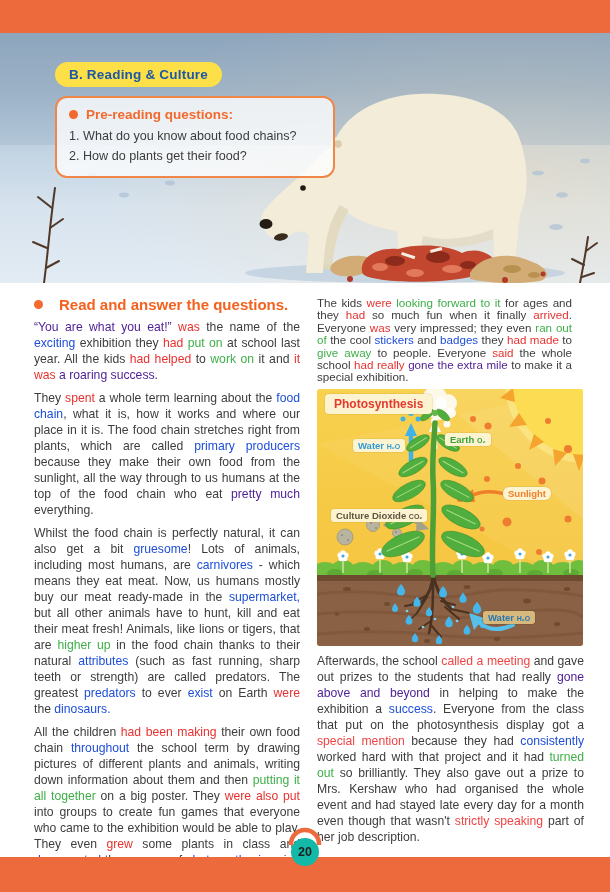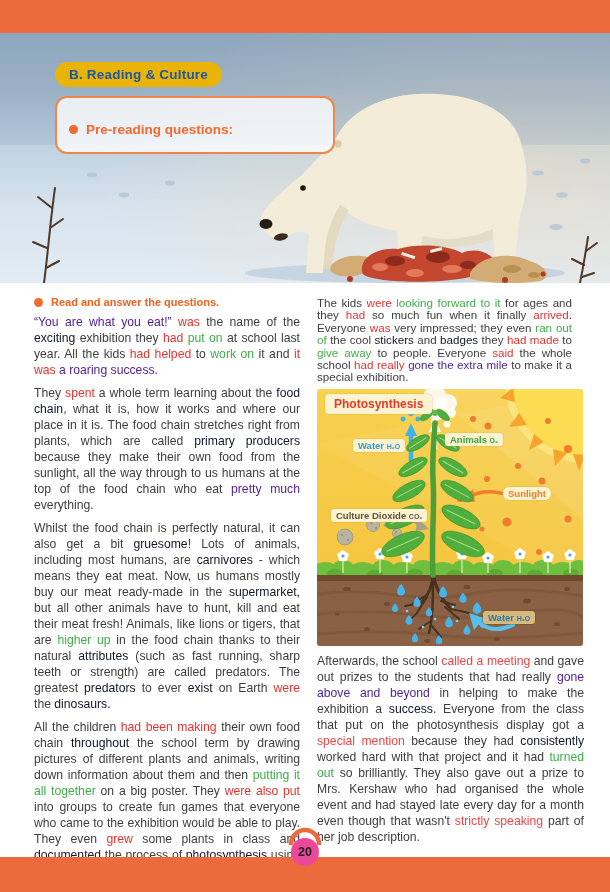--- a/index.html
+++ b/index.html
@@ -7,55 +7,55 @@
   .page{position:relative;width:610px;height:892px;overflow:hidden;background:#ffffff;}
 
   
   .topbar{position:absolute;left:0;top:0;width:610px;height:33px;background:#ED6A3C;}
   .footerbar{position:absolute;left:0;top:857px;width:610px;height:35px;background:#ED6A3C;}
 
   
   .photo{position:absolute;left:0;top:33px;width:610px;height:250px;overflow:hidden;}
 
   
-  .badge{position:absolute;left:55px;top:62px;background:#eab308;border-radius:14px;
+  .badge{position:absolute;left:55px;top:62px;background:#fde047;border-radius:14px;
          padding:5px 14px;font-size:13.5px;font-weight:bold;color:#1D57A5;letter-spacing:.2px;}
 
   
   .prebox{position:absolute;left:55px;top:96px;width:252px;border:2.5px solid #F08748;
-          border-radius:12px;background:rgba(255,255,255,0.78);padding:24px 12px 10px 12px;}
+          border-radius:12px;background:rgba(255,255,255,0.78);padding:9px 12px 10px 12px;}
   .prebox-title{display:flex;align-items:center;gap:8px;font-size:13.5px;font-weight:bold;color:#F26A2E;margin-bottom:5px;}
   .dot{width:9px;height:9px;border-radius:50%;background:#F26A2E;flex:0 0 auto;}
   .question{font-size:12.6px;color:#3C3C3C;line-height:1.55;}
 
   
   .col-left{position:absolute;left:34px;top:296px;width:266px;}
   .col-right{position:absolute;left:317px;top:297px;width:267px;}
-  .read-heading{display:flex;align-items:center;gap:8px;font-size:11px;font-weight:bold;color:#F4611F;margin:0 0 7px 0;}
+  .read-heading{display:flex;align-items:center;gap:16px;font-size:15px;font-weight:bold;color:#F4611F;margin:0 0 7px 0;}
   p.body{font-size:12.2px;line-height:1.31;color:#3D3D3D;text-align:justify;margin:0 0 7px 0;}
   p.body.tight{font-size:11.6px;line-height:1.07;margin:0 12px 5px 0;}
-  .c-k{color:#3D3D3D}.c-r{color:#E8312F}.c-g{color:#3FAE49}.c-b{color:#0f172a}.c-p{color:#4c1d95}.c-v{color:#ef4444}
+  .c-k{color:#3D3D3D}.c-r{color:#E8312F}.c-g{color:#3FAE49}.c-b{color:#1d4ed8}.c-p{color:#4c1d95}.c-v{color:#ef4444}
 
   
   .diagram{position:relative;width:266px;height:257px;border-radius:3px;overflow:hidden;
            background:linear-gradient(180deg,#F8D14E 0%,#F6C843 55%,#F4C23F 100%);}
   .diagram svg{position:absolute;left:0;top:0;}
   .dlabel{position:absolute;background:#FCF3D0;border-radius:3px;padding:1px 5px;font-weight:bold;
           font-size:9.5px;white-space:nowrap;box-shadow:0 0 0 0.5px rgba(190,150,60,.35);}
   .dlabel .sub{font-size:7px;}
   .dl-title{left:8px;top:5px;padding:3px 9px;font-size:12px;color:#E6392E;border-radius:4px;}
   .dl-water-top{left:36px;top:50px;color:#2E9BD6;}
   .dl-oxygen{left:128px;top:44px;color:#3BA23B;}
   .dl-sunlight{left:186px;top:98px;color:#F07F2A;border-radius:6px;}
   .dl-carbon{left:14px;top:120px;color:#5E5440;}
   .dl-water-bottom{left:166px;top:222px;color:#2377B5;background:#D8B97D;box-shadow:0 0 0 .5px rgba(90,60,25,.4);}
 
   
   .pagenum-arc{position:absolute;left:287px;top:827px;z-index:6;}
-  .pagenum{position:absolute;left:291px;top:838px;width:28px;height:28px;border-radius:50%;background:#ec4899;
+  .pagenum{position:absolute;left:291px;top:838px;width:28px;height:28px;border-radius:50%;background:#14b8a6;
            z-index:5;display:flex;align-items:center;justify-content:center;
            font-size:12.5px;font-weight:bold;color:#1F1F1F;}
 </style>
 </head>
 <body>
 
 <div class="page">
 
   <div class="topbar"></div>
 
@@ -145,20 +145,22 @@
 
   <div class="badge">
     <span>B. Reading &amp; Culture</span>
   </div>
 
   <div class="prebox">
     <div class="prebox-title">
       <span class="dot"></span>
       <span>Pre-reading questions:</span>
     </div>
+    <div class="question">1. What do you know about food chains?</div>
+    <div class="question">2. How do plants get their food?</div>
   </div>
 
   <div class="col-left">
     <div class="read-heading">
       <span class="dot"></span>
       <span>Read and answer the questions.</span>
     </div>
     <p class="body"><span class="c-p">“You are what you eat!” </span><span class="c-r">was</span><span class="c-k"> the name of the </span><span class="c-b">exciting</span><span class="c-k"> exhibition they </span><span class="c-r">had</span><span class="c-k"> </span><span class="c-g">put on</span><span class="c-k"> at school last year. All the kids </span><span class="c-r">had helped</span><span class="c-k"> to </span><span class="c-g">work on</span><span class="c-k"> it and </span><span class="c-r">it was</span><span class="c-p"> a roaring success.</span></p>
     <p class="body"><span class="c-k">They </span><span class="c-r">spent</span><span class="c-k"> a whole term learning about the </span><span class="c-b">food chain</span><span class="c-k">, what it is, how it works and where our place in it is. The food chain stretches right from plants, which are called </span><span class="c-b">primary producers</span><span class="c-k"> because they make their own food from the sunlight, all the way through to us humans at the top of the food chain who eat </span><span class="c-p">pretty much</span><span class="c-k"> everything.</span></p>
     <p class="body"><span class="c-k">Whilst the food chain is perfectly natural, it can also get a bit </span><span class="c-b">gruesome</span><span class="c-k">! Lots of animals, including most humans, are </span><span class="c-b">carnivores</span><span class="c-k"> - which means they eat meat. Now, us humans mostly buy our meat ready-made in the </span><span class="c-b">supermarket,</span><span class="c-k"> but all other animals have to hunt, kill and eat their meat fresh! Animals, like lions or tigers, that are </span><span class="c-g">higher up</span><span class="c-k"> in the food chain thanks to their natural </span><span class="c-b">attributes</span><span class="c-k"> (such as fast running, sharp teeth or strength) are called predators. The greatest </span><span class="c-b">predators</span><span class="c-k"> to ever </span><span class="c-b">exist</span><span class="c-k"> on Earth </span><span class="c-r">were</span><span class="c-k"> the </span><span class="c-b">dinosaurs.</span></p>
@@ -464,21 +466,21 @@
       </svg>
 
       <div class="dlabel dl-title">
         <span>Photosynthesis</span>
       </div>
       <div class="dlabel dl-water-top">
         <span>Water</span>
         <span class="sub">H₂O</span>
       </div>
       <div class="dlabel dl-oxygen">
-        <span>Animals</span>
+        <span>Earth</span>
         <span class="sub">O₂</span>
       </div>
       <div class="dlabel dl-sunlight">
         <span>Sunlight</span>
       </div>
       <div class="dlabel dl-carbon">
         <span>Culture Dioxide</span>
         <span class="sub">CO₂</span>
       </div>
       <div class="dlabel dl-water-bottom">

